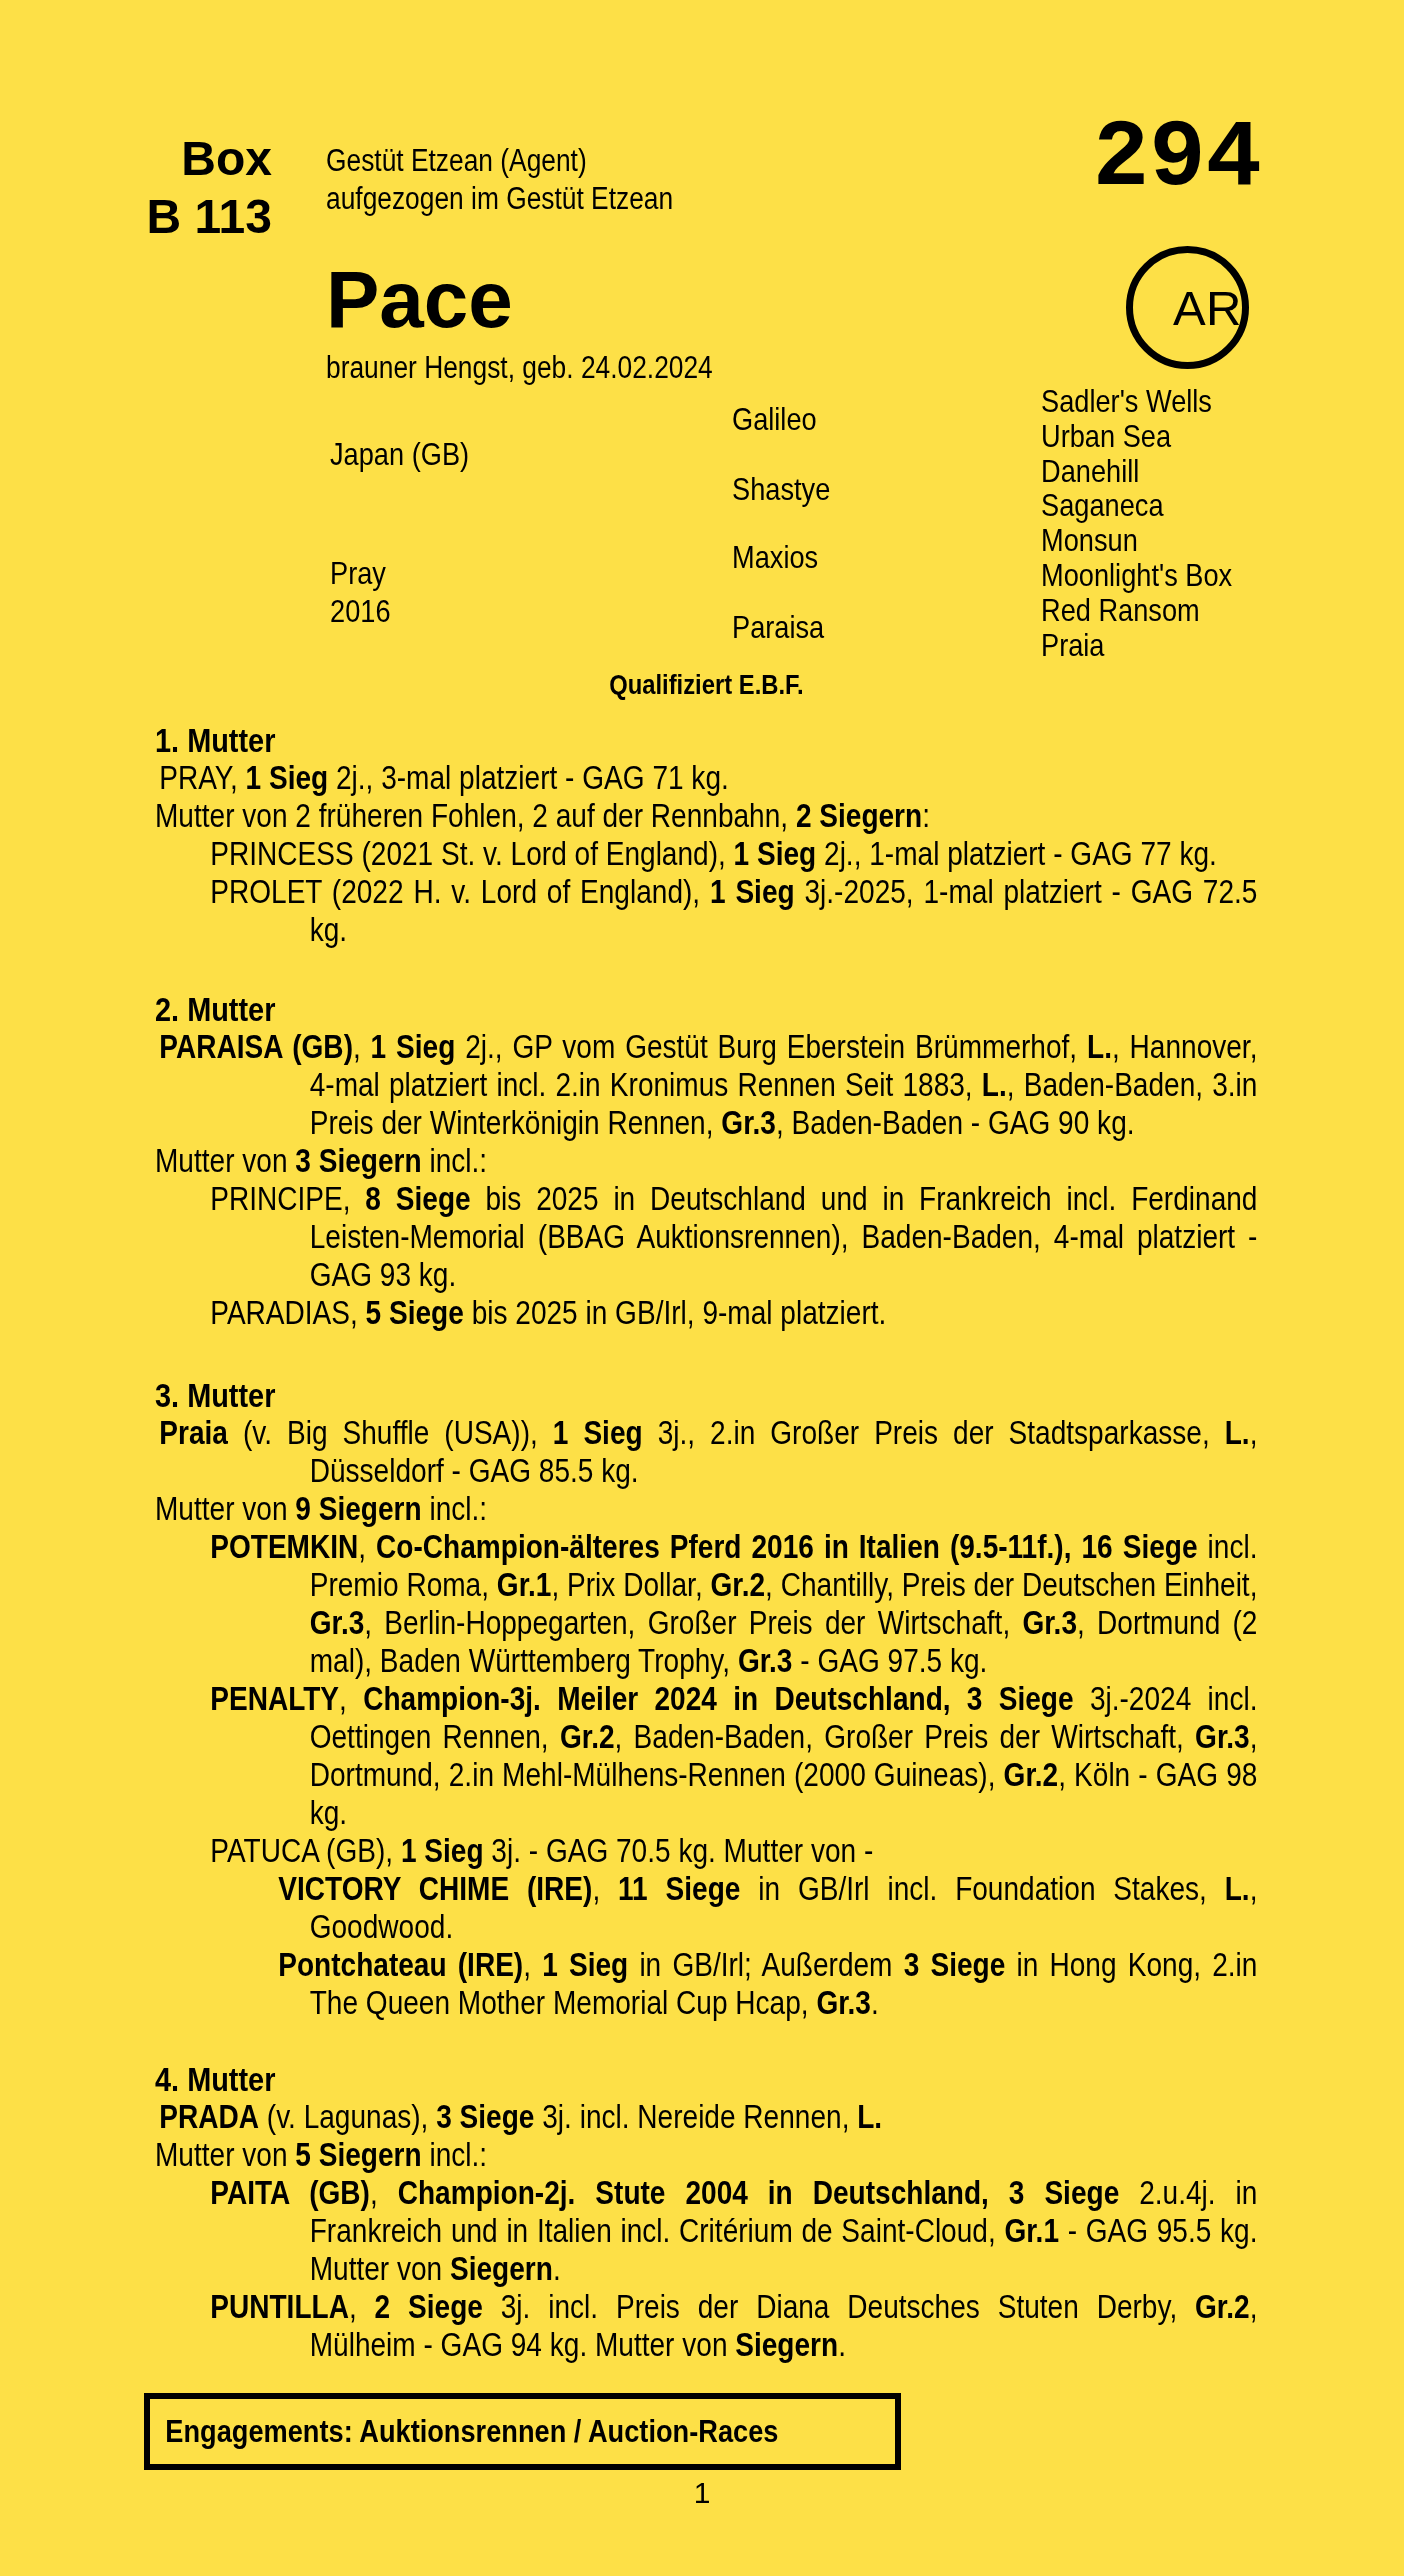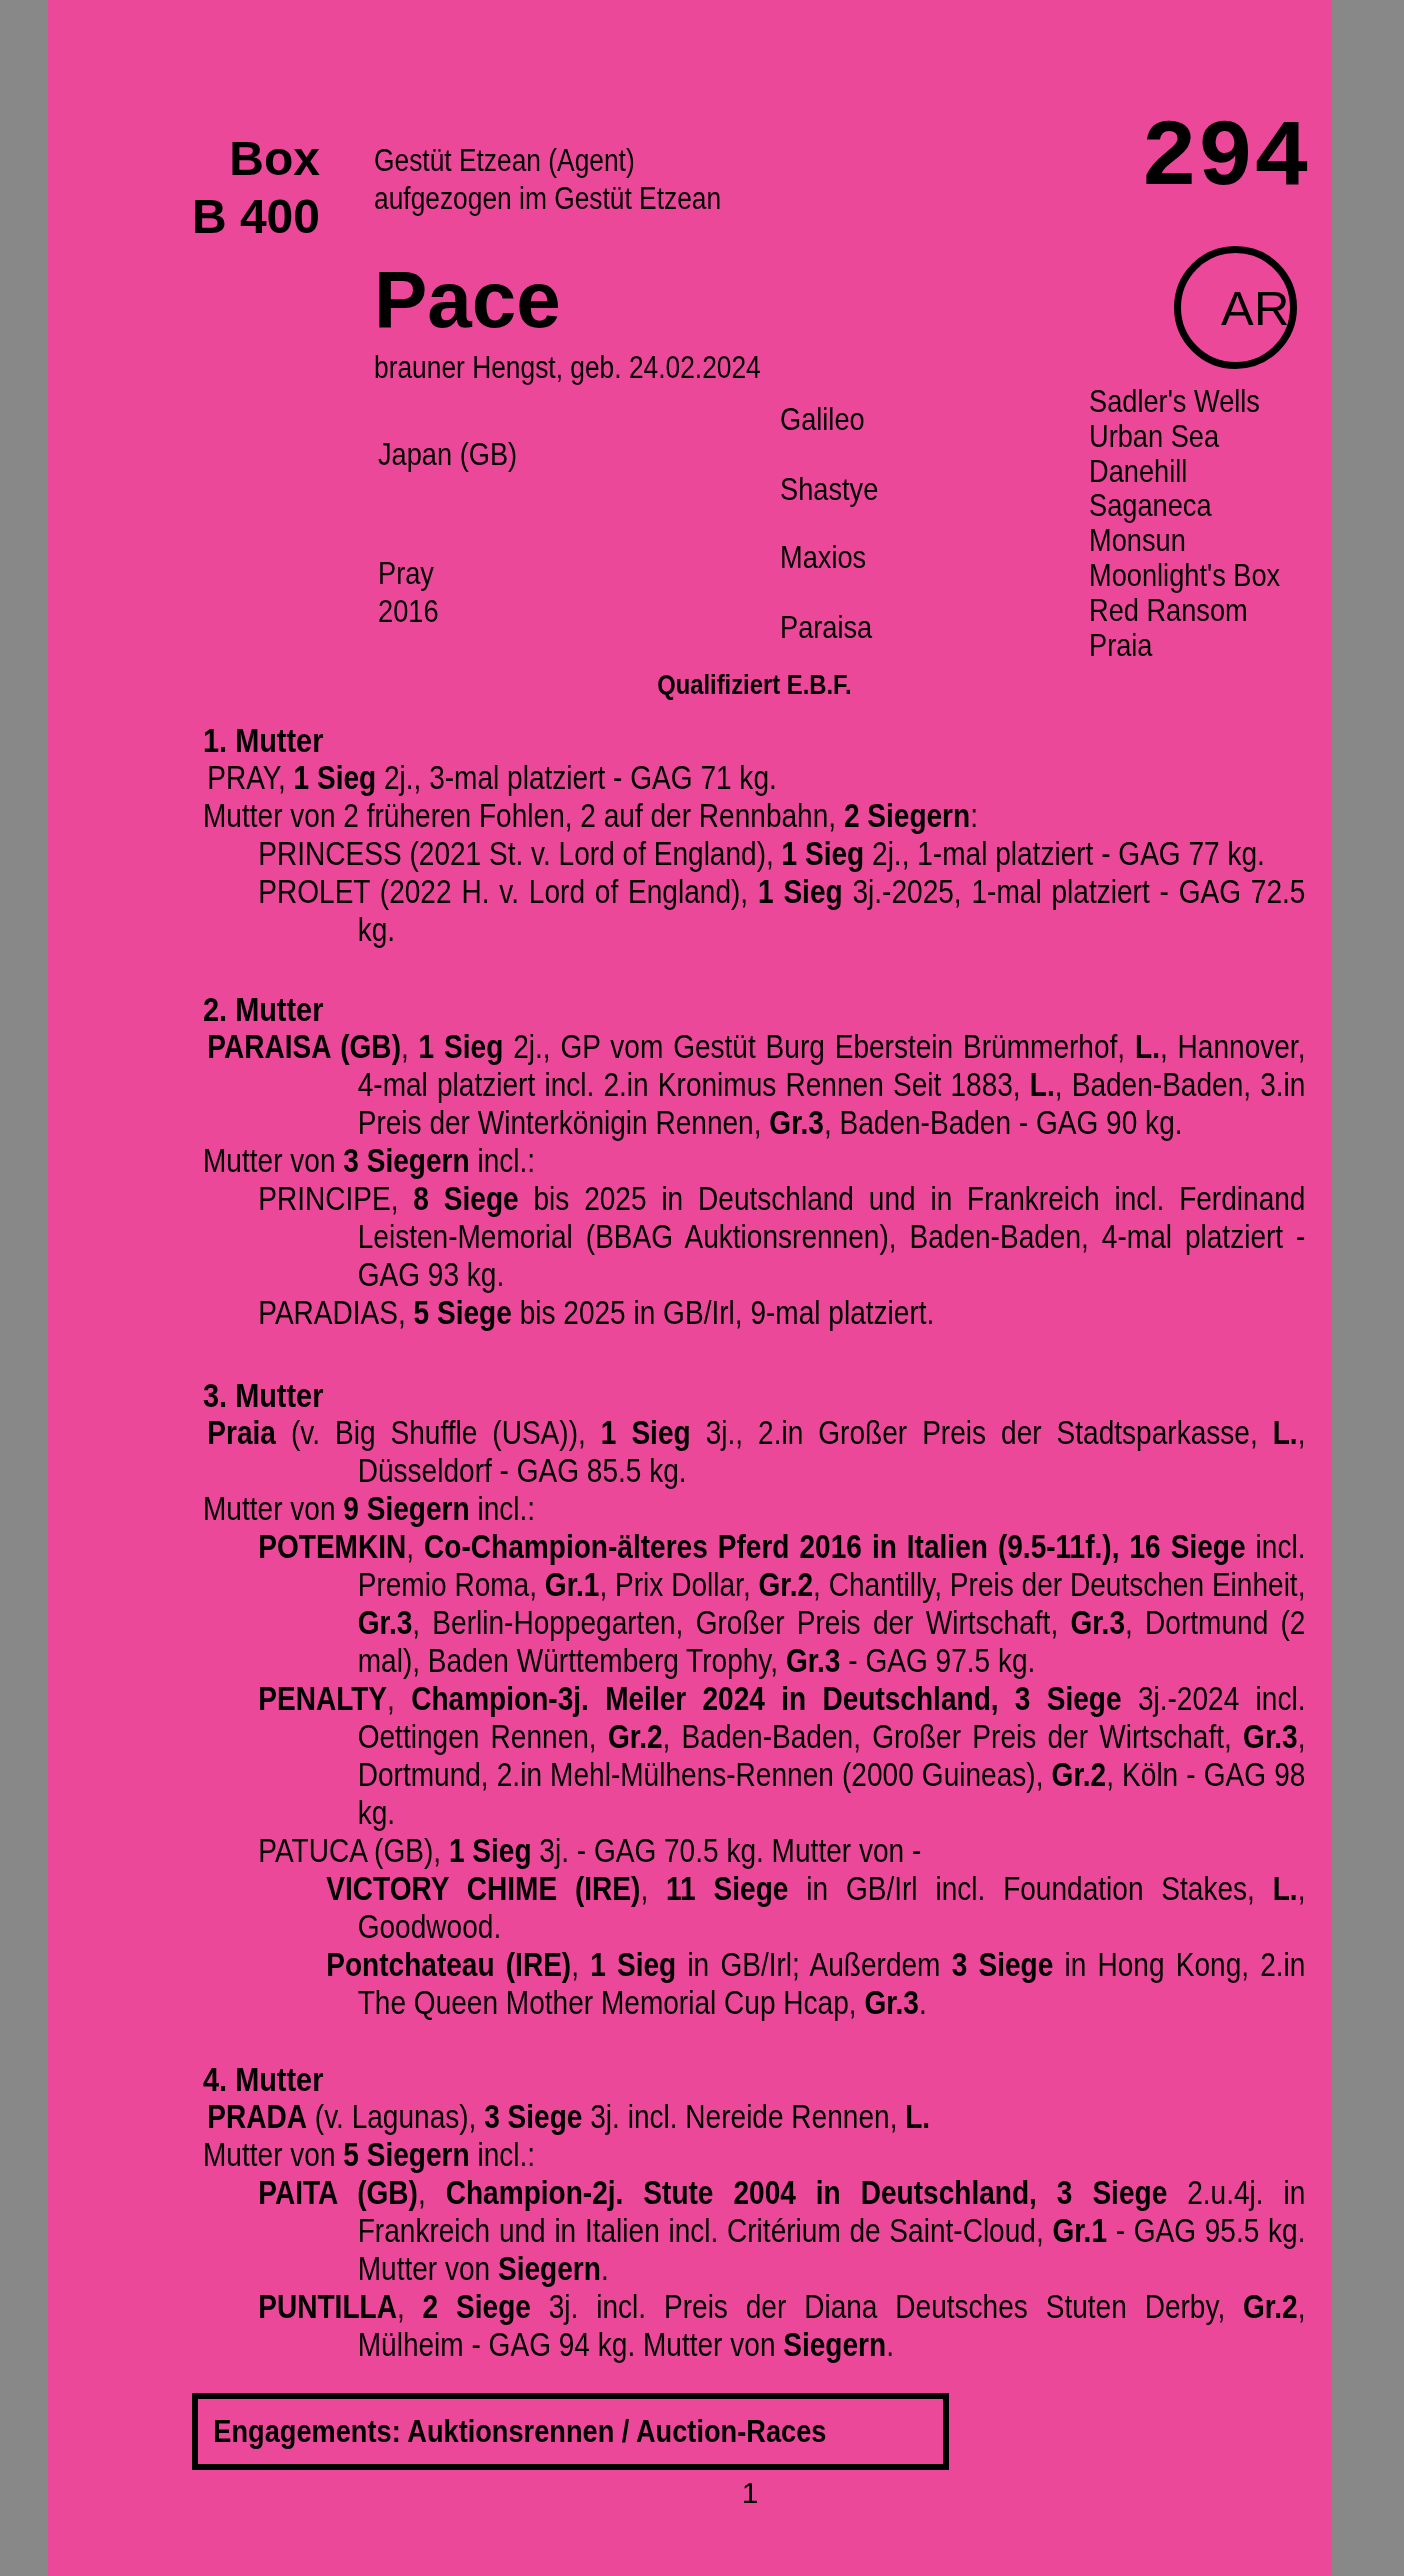--- a/index.html
+++ b/index.html
@@ -1,18 +1,18 @@
 <!DOCTYPE html>
 <html style="font-size:8.2px"><head>
 <meta charset="utf-8">
 <style>
   html,body { margin:0; padding:0; background:#888; }
   #page {
-    position:relative; width:1284px; height:2576px; background:#ec4899;
-    font-family:"Liberation Sans", sans-serif; color:#000; overflow:hidden;margin-left:48px;
+    position:relative; width:1404px; height:2576px; background:#fde047;
+    font-family:"Liberation Sans", sans-serif; color:#000; overflow:hidden;
   }
   .abs { position:absolute; }
   .narrow { transform:scaleX(0.85); transform-origin:0 0; white-space:nowrap; }
   .b { font-weight:bold; }
 
   
   .box-block { left:118px; top:130px; width:154px; text-align:right;
                font-size:48px; font-weight:bold; line-height:58px; }
   .consignor { left:326px; top:142px; font-size:31px; line-height:38px; }
   .lot-number { left:1056px; top:112px; width:206px; text-align:right;
@@ -48,21 +48,21 @@
                       transform:scaleX(0.85); transform-origin:0 50%; white-space:nowrap; }
   .page-num { left:0; top:2478px; width:1404px; text-align:center; font-size:30px; line-height:1; }
 </style>
 </head>
 <body>
 
 <div id="page">
 
   <div class="abs box-block">
     <div>Box</div>
-    <div>B 400</div>
+    <div>B 113</div>
   </div>
 
   <div class="abs consignor narrow">
     <div>Gestüt Etzean (Agent)</div>
     <div>aufgezogen im Gestüt Etzean</div>
   </div>
 
   <div class="abs lot-number">294</div>
 
   <div class="abs brand-circle">

